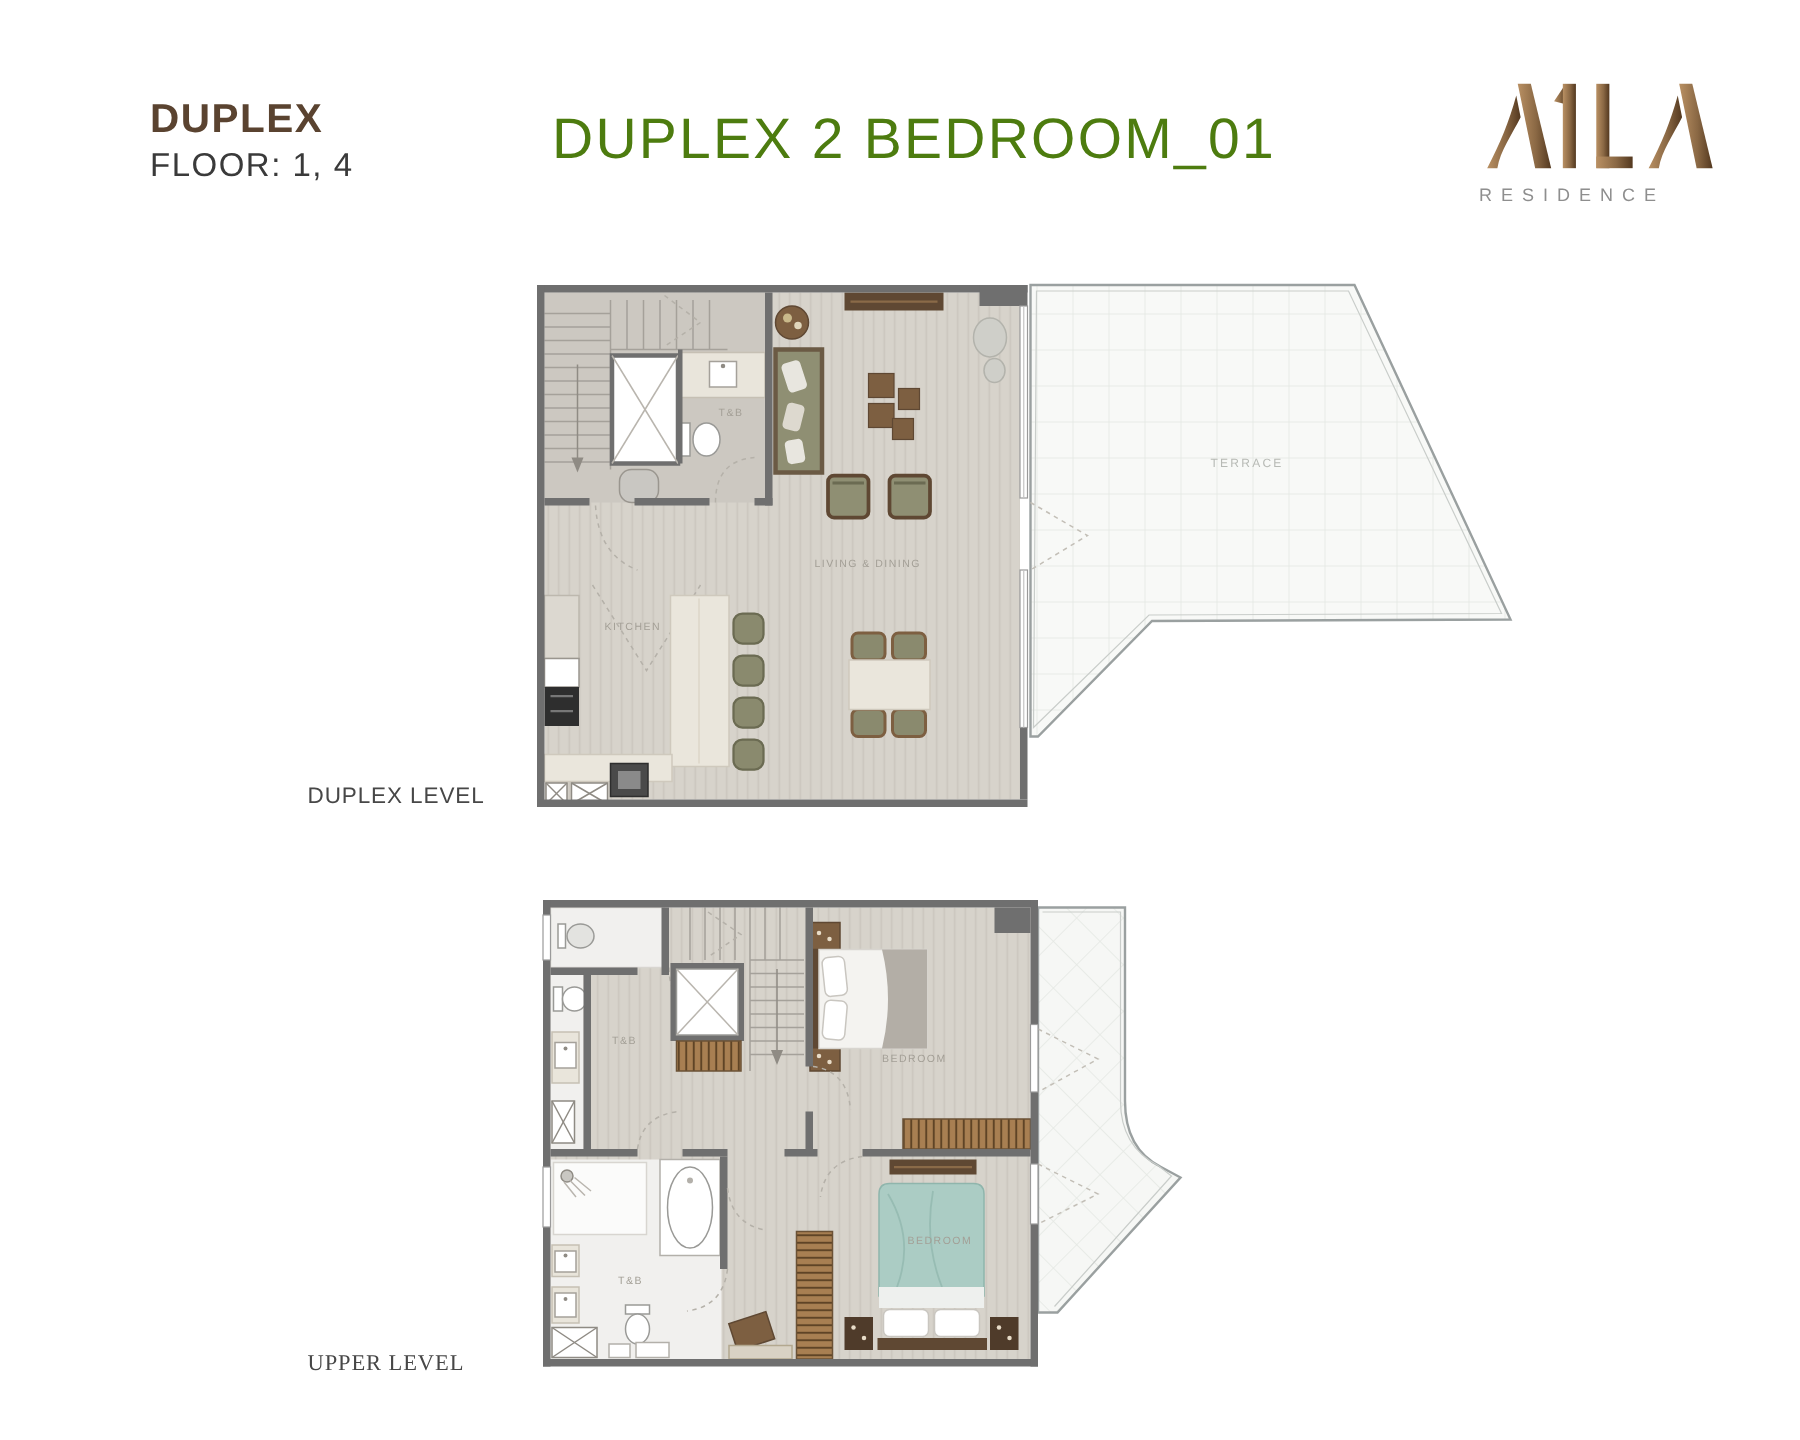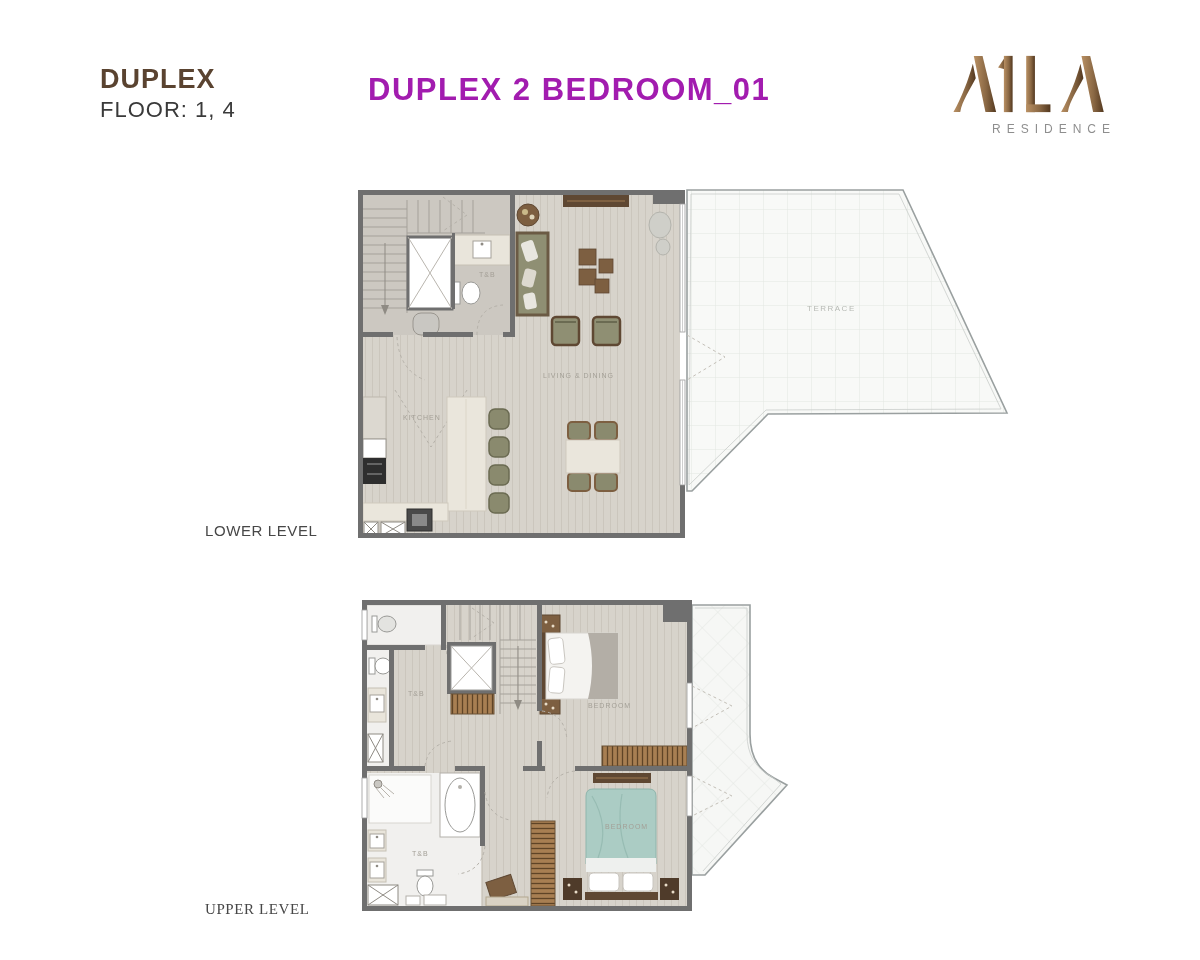--- a/index.html
+++ b/index.html
@@ -2,23 +2,23 @@
 <html><head>
 <meta charset="utf-8">
 <style>
   html,body{margin:0;padding:0;background:#ffffff;}
   .page{position:relative;width:1200px;height:960px;background:#ffffff;overflow:hidden;
         font-family:"Liberation Sans", sans-serif;}
   .plan-type{position:absolute;left:100px;top:64px;font-size:27px;font-weight:700;
              color:#5a4330;letter-spacing:1px;}
   .plan-floor{position:absolute;left:100px;top:97px;font-size:22px;font-weight:400;
               color:#3a3a3a;letter-spacing:1px;}
-  .hdr-title{position:absolute;left:368px;top:72px;font-size:31px;font-weight:700;
-             color:#a21caf;letter-spacing:1.5px;}
-  .logo{position:absolute;left:948px;top:52px;width:168px;text-align:right;}
+  .hdr-title{position:absolute;left:368px;top:72px;font-size:38px;font-weight:400;
+             color:#4d7c0f;letter-spacing:1.5px;}
+  .logo{position:absolute;left:986px;top:52px;width:168px;text-align:left;}
   .logo-sub{margin-top:2px;font-size:12px;color:#8e8e8e;letter-spacing:6px;font-weight:400;}
   .level-label{position:absolute;font-size:15px;color:#474747;letter-spacing:0.6px;font-weight:400;}
   .level-label.lower{left:205px;top:522px;}
   .level-label.upper{left:205px;top:901px;font-family:Liberation Serif, serif;}
   svg.plan{position:absolute;}
   svg text.room-label{fill:#a39f96;font-size:7px;letter-spacing:1px;font-family:"Liberation Sans",sans-serif;}
   svg text.terr-label{fill:#b7bab5;font-size:8px;letter-spacing:1.5px;font-family:"Liberation Sans",sans-serif;}
 </style>
 </head>
 <body>
@@ -45,21 +45,21 @@
         <rect x="56" y="4" width="9" height="58"></rect>
         <rect x="79" y="4" width="9" height="58"></rect>
         <rect x="79" y="54" width="25" height="8"></rect>
         <polygon points="136,4 145,4 159,62 148,62"></polygon>
         <path d="M115,62 C124,45 130,30 135,12 L138,27 C132,39 124,50 122,62 Z"></path>
       </g>
     </svg>
     <div class="logo-sub">RESIDENCE</div>
   </div>
 
-  <div class="level-label lower">LOWER LEVEL</div>
+  <div class="level-label lower">DUPLEX LEVEL</div>
   <div class="level-label upper">UPPER LEVEL</div>
 
   <svg class="plan" style="left:355px;top:185px;" width="660" height="360" viewBox="0 0 660 360">
     <defs>
       <pattern id="wd" width="7" height="40" patternUnits="userSpaceOnUse">
         <rect width="7" height="40" fill="#d7d3cb"></rect>
         <line x1="3.5" y1="0" x2="3.5" y2="40" stroke="#cbc6bd" stroke-width="1"></line>
       </pattern>
       <pattern id="gr" width="24" height="24" patternUnits="userSpaceOnUse">
         <rect width="24" height="24" fill="#f8f9f7"></rect>

